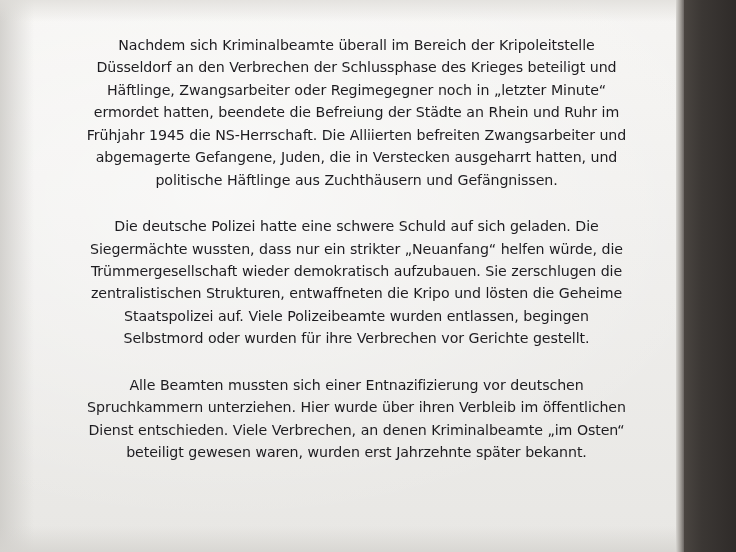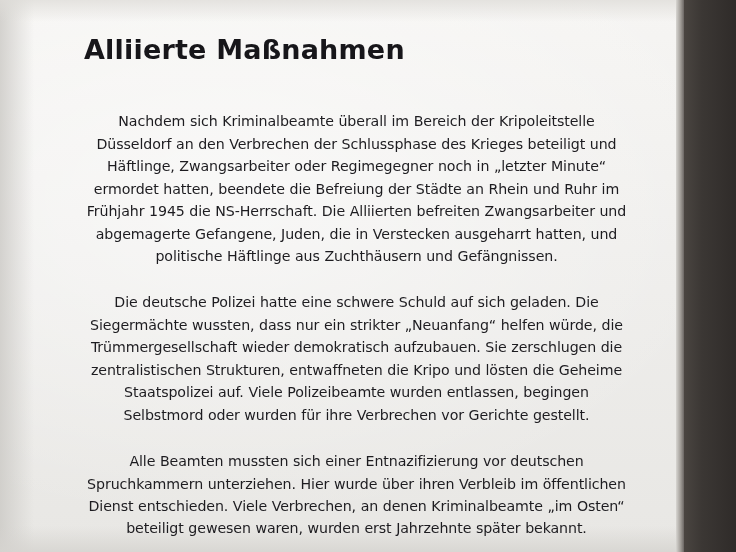--- a/index.html
+++ b/index.html
@@ -109,21 +109,20 @@
 
   <div class="panel-shade"></div>
   <div class="left-fade"></div>
   <div class="top-fade"></div>
   <div class="bottom-fade"></div>
 
   <div class="right-wall-edge"></div>
   <div class="right-wall"></div>
 
   <div class="content">
-    <h1 class="panel-title">Alliierte Maßnahmen</h1>
 
     <p class="para">Nachdem sich Kriminalbeamte überall im Bereich der Kripoleitstelle Düsseldorf an den Verbrechen der Schlussphase des Krieges beteiligt und Häftlinge, Zwangsarbeiter oder Regimegegner noch in „letzter Minute“ ermordet hatten, beendete die Befreiung der Städte an Rhein und Ruhr im Frühjahr 1945 die NS-Herrschaft. Die Alliierten befreiten Zwangsarbeiter und abgemagerte Gefangene, Juden, die in Verstecken ausgeharrt hatten, und politische Häftlinge aus Zuchthäusern und Gefängnissen.</p>
 
     <p class="para">Die deutsche Polizei hatte eine schwere Schuld auf sich geladen. Die Siegermächte wussten, dass nur ein strikter „Neuanfang“ helfen würde, die Trümmergesellschaft wieder demokratisch aufzubauen. Sie zerschlugen die zentralistischen Strukturen, entwaffneten die Kripo und lösten die Geheime Staatspolizei auf. Viele Polizeibeamte wurden entlassen, begingen Selbstmord oder wurden für ihre Verbrechen vor Gerichte gestellt.</p>
 
     <p class="para">Alle Beamten mussten sich einer Entnazifizierung vor deutschen Spruchkammern unterziehen. Hier wurde über ihren Verbleib im öffentlichen Dienst entschieden. Viele Verbrechen, an denen Kriminalbeamte „im Osten“ beteiligt gewesen waren, wurden erst Jahrzehnte später bekannt.</p>
   </div>
 
 </div>
 

